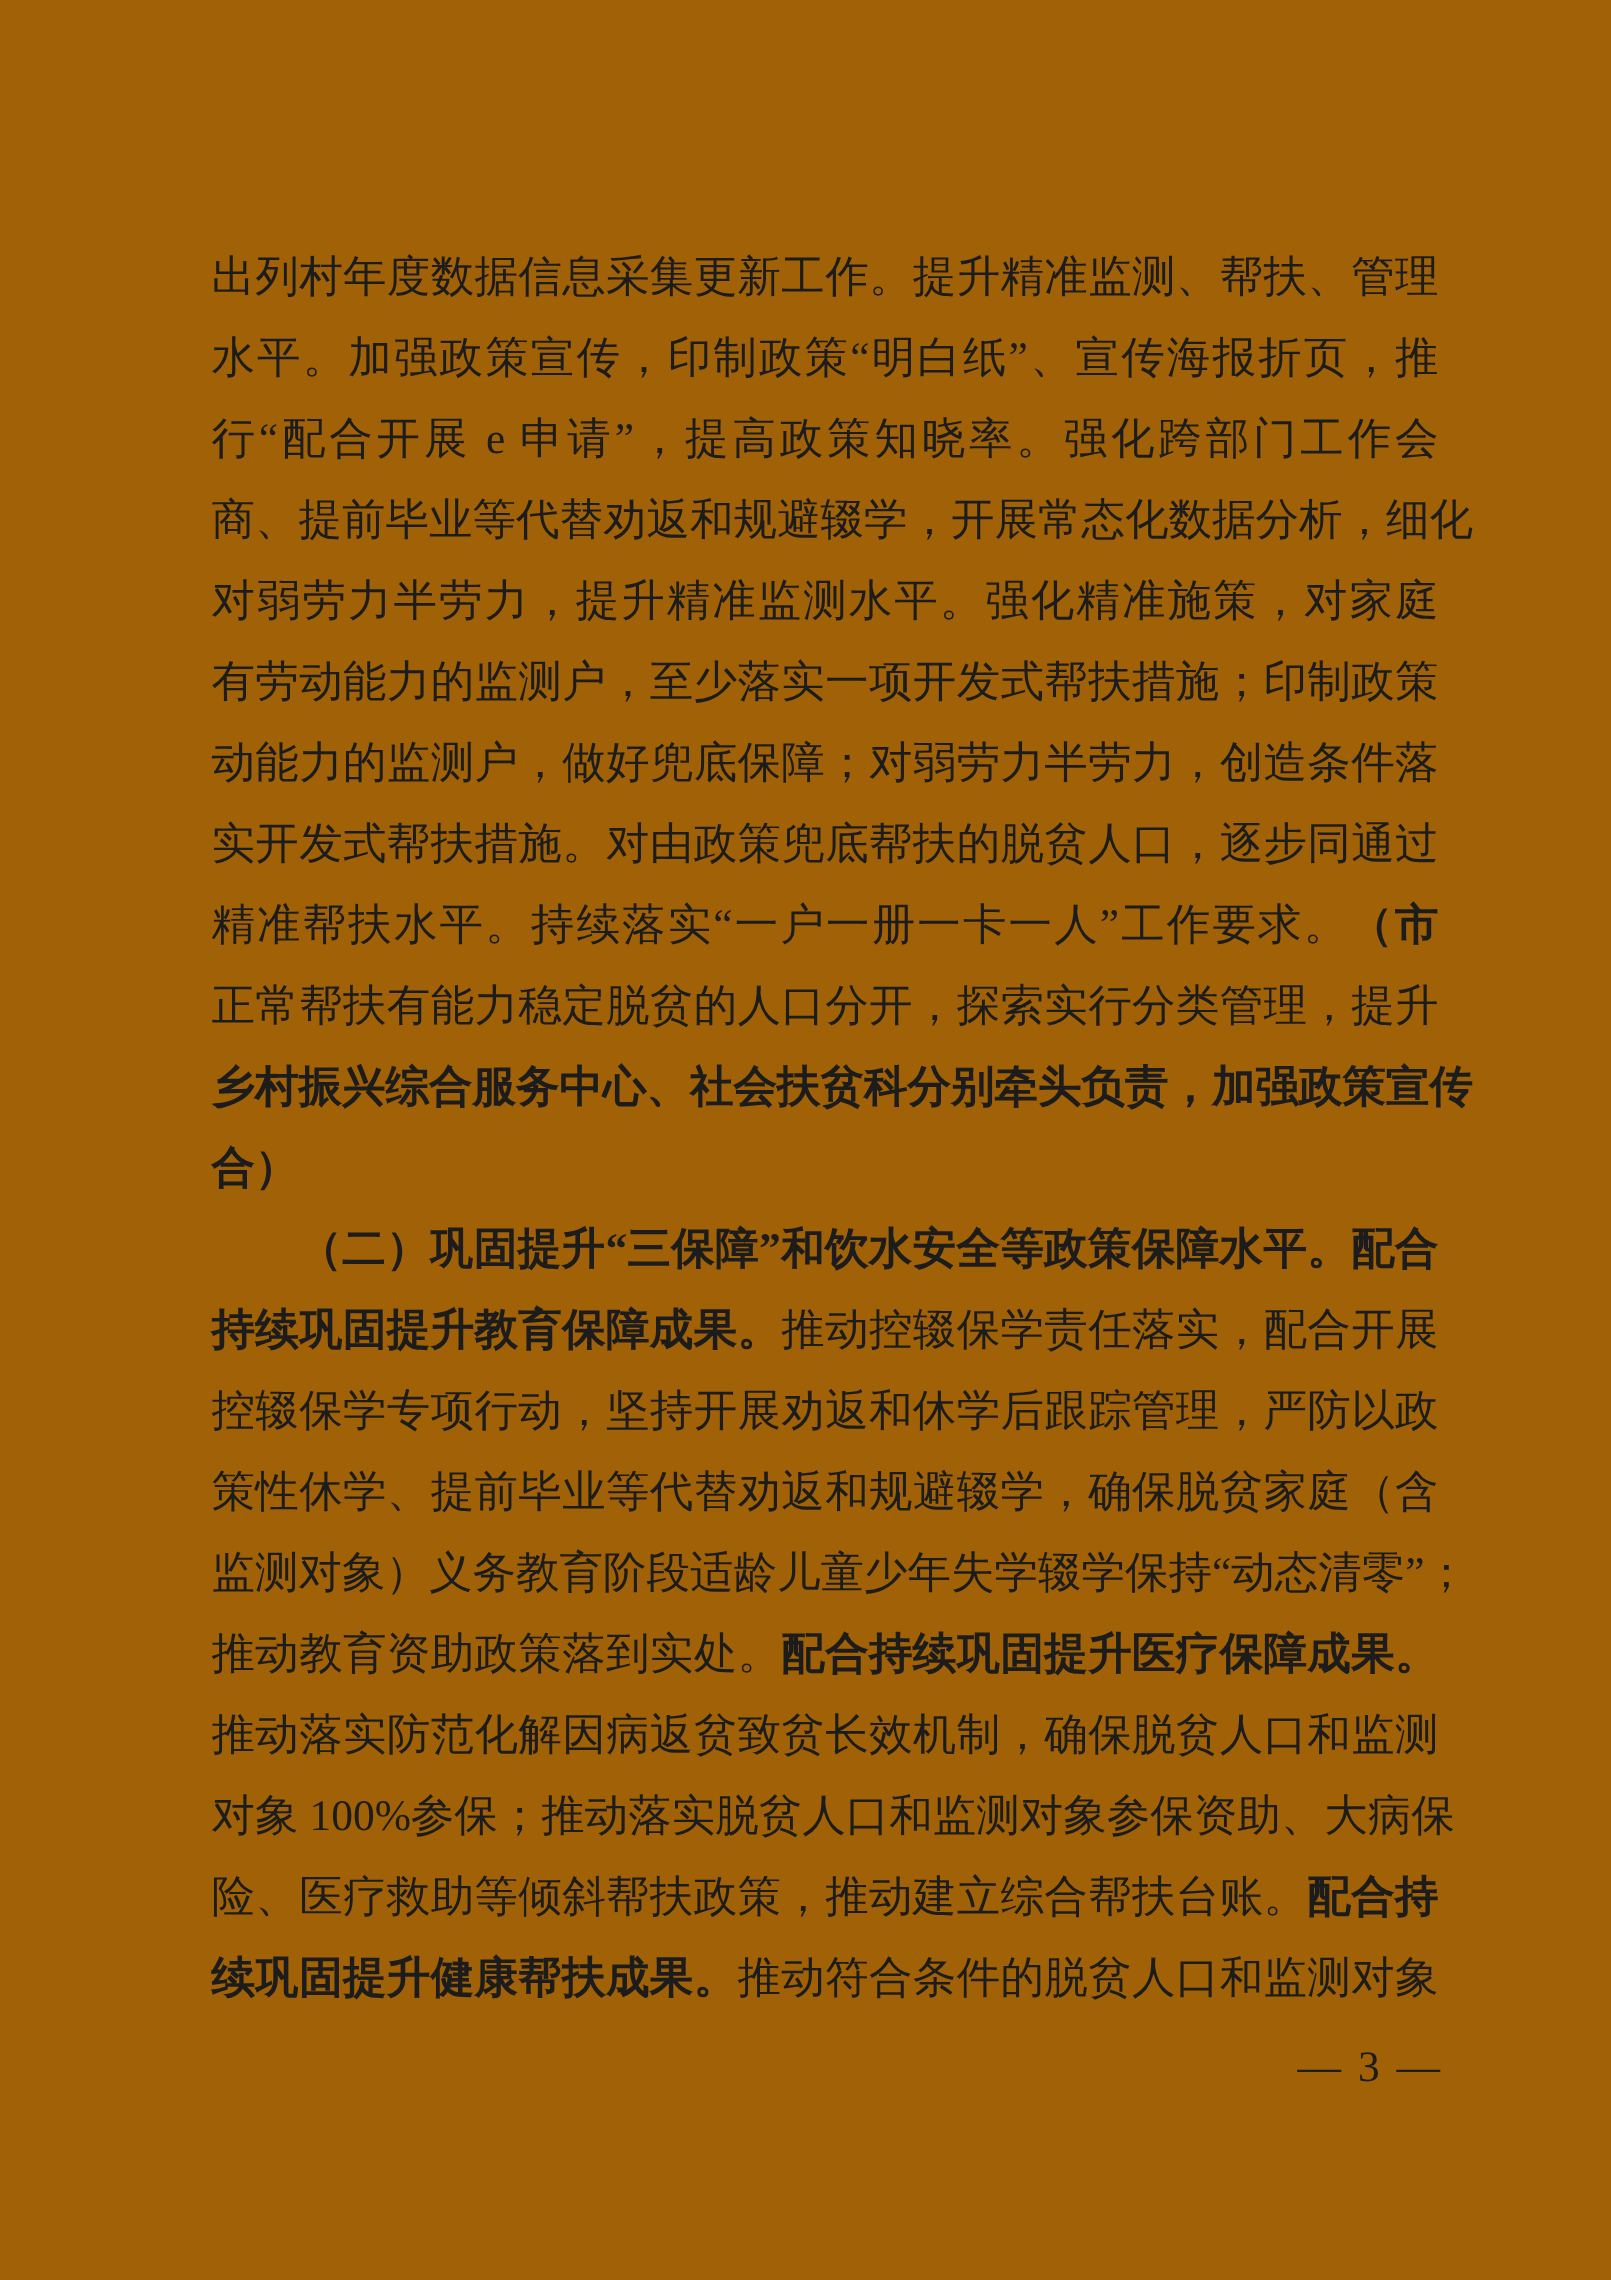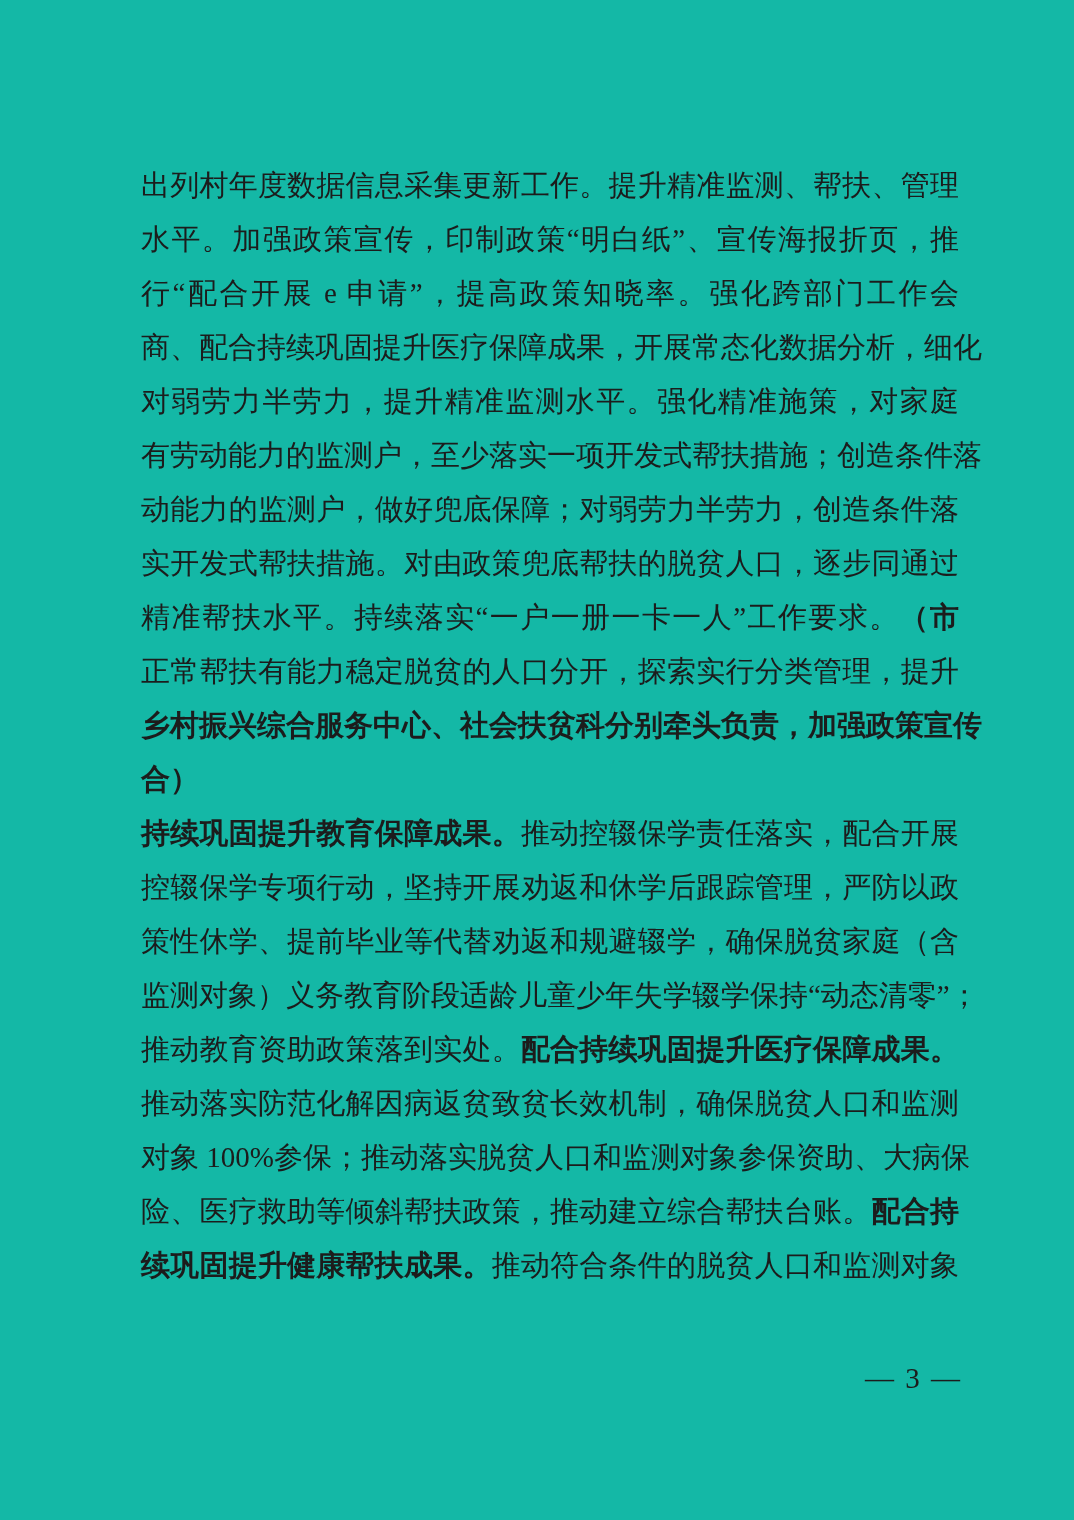--- a/index.html
+++ b/index.html
@@ -4,21 +4,21 @@
 <style>
   html, body {
     margin: 0;
     padding: 0;
     background: #ffffff;
   }
   .page {
     position: relative;
     width: 1074px;
     height: 1520px;
-    background: #14b8a6;
+    background: #a16207;
     overflow: hidden;
     font-family: "Liberation Serif", "DejaVu Serif", serif;
     color: #1c1c1c;
   }
   .content {
     position: absolute;
     left: 141px;
     top: 158px;
     width: 818px;
   }
@@ -52,29 +52,30 @@
   }
 </style>
 </head>
 <body>
 
 <div class="page">
   <div class="content" id="content">
       <div class="line"><span class="seg">出列村年度数据信息采集更新工作。提升精准监测、帮扶、管理</span></div>
       <div class="line"><span class="seg">水平。加强政策宣传，印制政策“明白纸”、宣传海报折页，推</span></div>
       <div class="line"><span class="seg">行“配合开展 e 申请”，提高政策知晓率。强化跨部门工作会</span></div>
-      <div class="line"><span class="seg">商、配合持续巩固提升医疗保障成果，开展常态化数据分析，细化</span></div>
+      <div class="line"><span class="seg">商、提前毕业等代替劝返和规避辍学，开展常态化数据分析，细化</span></div>
       <div class="line"><span class="seg">对弱劳力半劳力，提升精准监测水平。强化精准施策，对家庭</span></div>
-      <div class="line"><span class="seg">有劳动能力的监测户，至少落实一项开发式帮扶措施；创造条件落</span></div>
+      <div class="line"><span class="seg">有劳动能力的监测户，至少落实一项开发式帮扶措施；印制政策</span></div>
       <div class="line"><span class="seg">动能力的监测户，做好兜底保障；对弱劳力半劳力，创造条件落</span></div>
       <div class="line"><span class="seg">实开发式帮扶措施。对由政策兜底帮扶的脱贫人口，逐步同通过</span></div>
       <div class="line"><span class="seg">精准帮扶水平。持续落实“一户一册一卡一人”工作要求。</span><span class="seg bold">（市</span></div>
       <div class="line"><span class="seg">正常帮扶有能力稳定脱贫的人口分开，探索实行分类管理，提升</span></div>
       <div class="line"><span class="seg bold">乡村振兴综合服务中心、社会扶贫科分别牵头负责，加强政策宣传</span></div>
       <div class="line no-just"><span class="seg bold">合）</span></div>
+      <div class="line indent"><span class="seg bold">（二）巩固提升“三保障”和饮水安全等政策保障水平。配合</span></div>
       <div class="line"><span class="seg bold">持续巩固提升教育保障成果。</span><span class="seg">推动控辍保学责任落实，配合开展</span></div>
       <div class="line"><span class="seg">控辍保学专项行动，坚持开展劝返和休学后跟踪管理，严防以政</span></div>
       <div class="line"><span class="seg">策性休学、提前毕业等代替劝返和规避辍学，确保脱贫家庭（含</span></div>
       <div class="line"><span class="seg">监测对象）义务教育阶段适龄儿童少年失学辍学保持“动态清零”；</span></div>
       <div class="line"><span class="seg">推动教育资助政策落到实处。</span><span class="seg bold">配合持续巩固提升医疗保障成果。</span></div>
       <div class="line"><span class="seg">推动落实防范化解因病返贫致贫长效机制，确保脱贫人口和监测</span></div>
       <div class="line"><span class="seg">对象 100%参保；推动落实脱贫人口和监测对象参保资助、大病保</span></div>
       <div class="line"><span class="seg">险、医疗救助等倾斜帮扶政策，推动建立综合帮扶台账。</span><span class="seg bold">配合持</span></div>
       <div class="line"><span class="seg bold">续巩固提升健康帮扶成果。</span><span class="seg">推动符合条件的脱贫人口和监测对象</span></div>
     </div>

